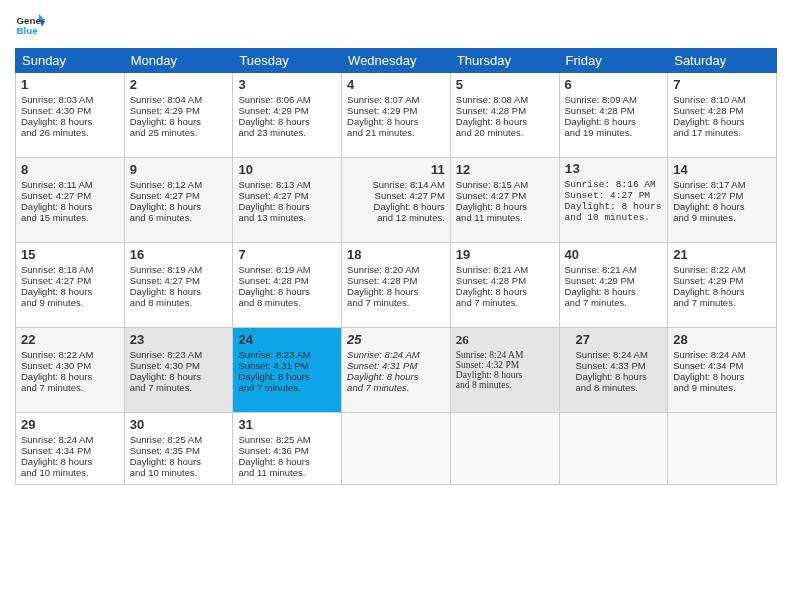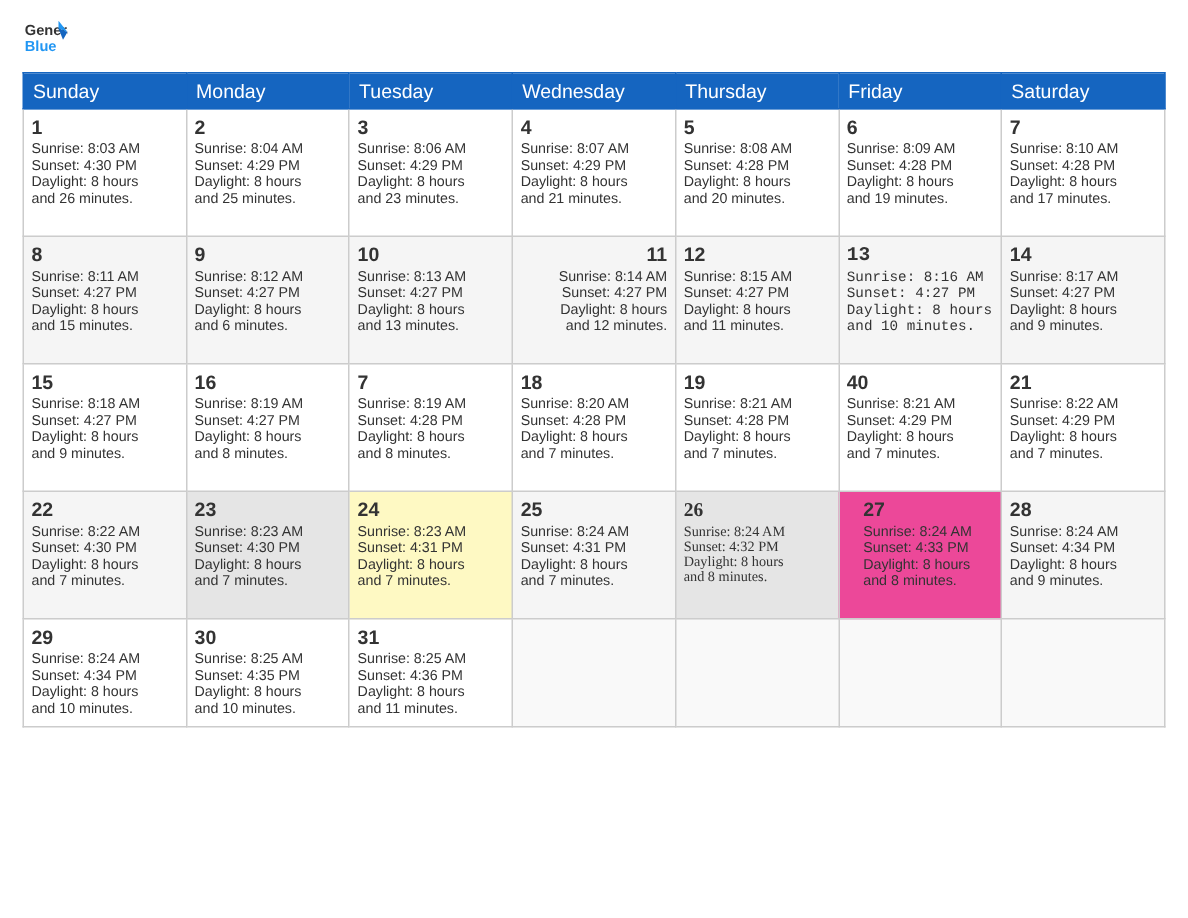--- a/index.html
+++ b/index.html
@@ -275,42 +275,42 @@
             <div>Daylight: 8 hours</div>
             <div>and 7 minutes.</div>
           </td>
           <td style="background: #e5e5e5;">
             <span class="day-num">23</span>
             <div>Sunrise: 8:23 AM</div>
             <div>Sunset: 4:30 PM</div>
             <div>Daylight: 8 hours</div>
             <div>and 7 minutes.</div>
           </td>
-          <td style="background: #fef9c3; margin-left: 45px;">
+          <td style="background: #0ea5e9; margin-left: 45px;">
             <span class="day-num">24</span>
             <div>Sunrise: 8:23 AM</div>
             <div>Sunset: 4:31 PM</div>
             <div>Daylight: 8 hours</div>
             <div>and 7 minutes.</div>
           </td>
-          <td style="background: rgb(245, 245, 245);">
+          <td style="background: rgb(245, 245, 245); font-style: italic;">
             <span class="day-num">25</span>
             <div>Sunrise: 8:24 AM</div>
             <div>Sunset: 4:31 PM</div>
             <div>Daylight: 8 hours</div>
             <div>and 7 minutes.</div>
           </td>
           <td style="background: #e5e5e5; font-family: Liberation Serif, serif;">
             <span class="day-num">26</span>
             <div>Sunrise: 8:24 AM</div>
             <div>Sunset: 4:32 PM</div>
             <div>Daylight: 8 hours</div>
             <div>and 8 minutes.</div>
           </td>
-          <td style="background: #ec4899; padding-left: 16px;">
+          <td style="background: #e5e5e5; padding-left: 16px;">
             <span class="day-num">27</span>
             <div>Sunrise: 8:24 AM</div>
             <div>Sunset: 4:33 PM</div>
             <div>Daylight: 8 hours</div>
             <div>and 8 minutes.</div>
           </td>
           <td style="background: rgb(245, 245, 245);">
             <span class="day-num">28</span>
             <div>Sunrise: 8:24 AM</div>
             <div>Sunset: 4:34 PM</div>

